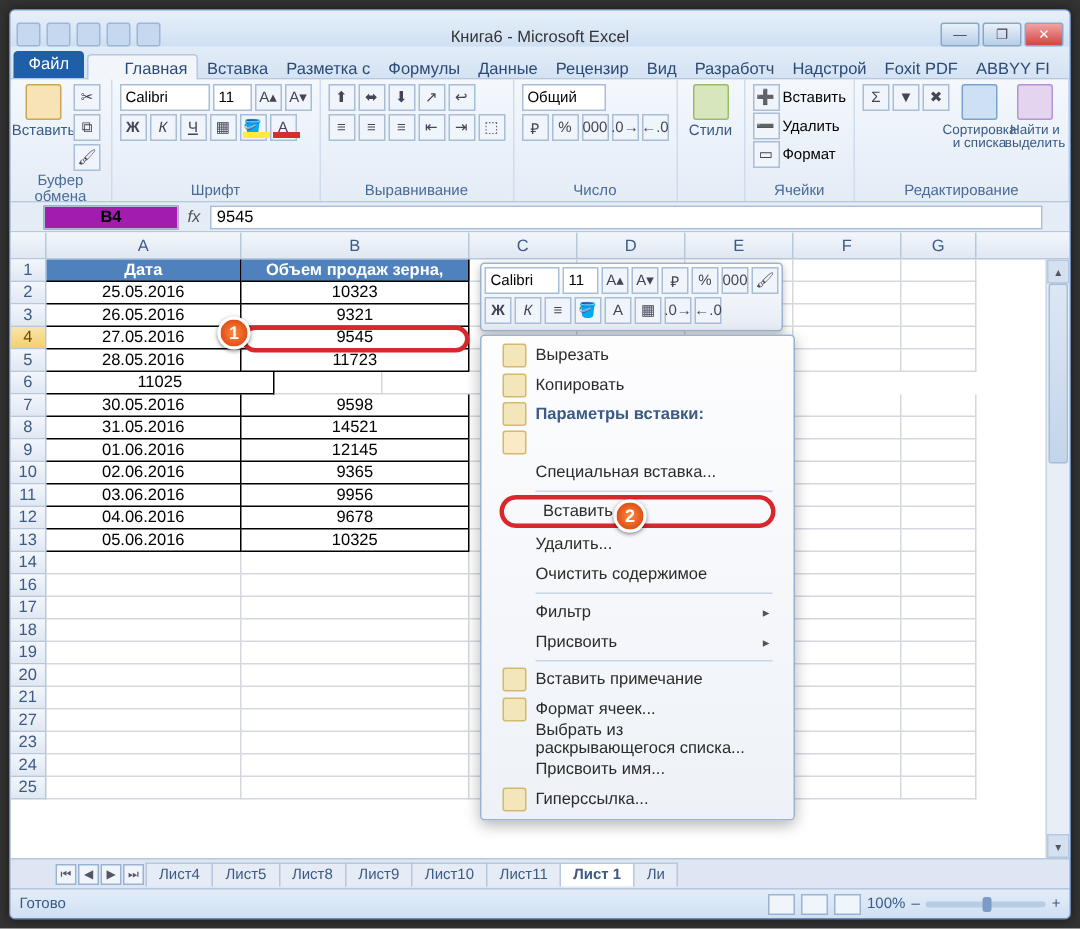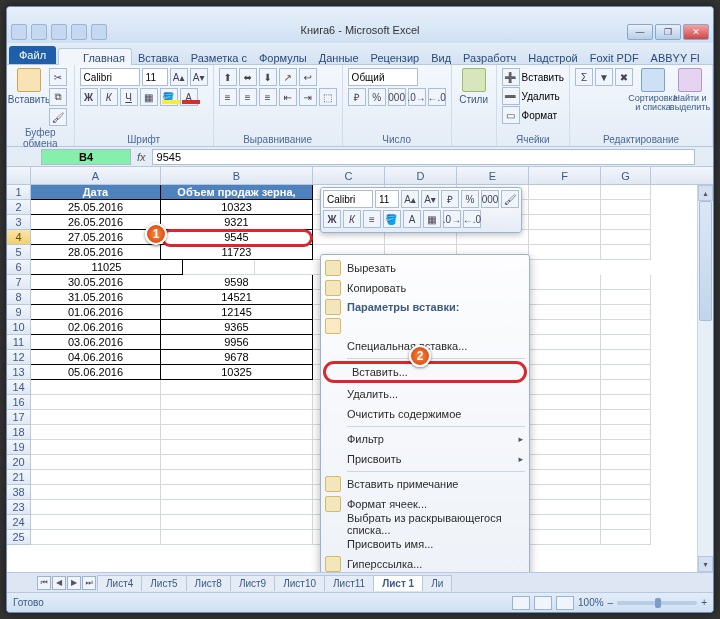--- a/index.html
+++ b/index.html
@@ -1,18 +1,18 @@
 <!DOCTYPE html>
 <html><head>
 <meta charset="utf-8">
 <style>
   * { box-sizing: border-box; margin: 0; padding: 0; font-family: "Segoe UI", Tahoma, sans-serif; }
   body { background: #333; width: 720px; height: 619px; overflow: hidden; position: relative; }
   .window { position: absolute; left: 6px; top: 6px; right: 6px; bottom: 6px; background: #dbe5f1; border: 1px solid #6b8ab6; border-radius: 4px; box-shadow: 0 0 8px rgba(0,0,0,.5); display: flex; flex-direction: column; overflow: hidden; }
-  .titlebar { height: 36px; background: linear-gradient(#e8f0fa,#cfe0f3); display: flex; align-items: flex-start; font-size: 11px; color: #333; padding: 17px 4px; position: relative; }
+  .titlebar { height: 24px; background: linear-gradient(#e8f0fa,#cfe0f3); display: flex; align-items: flex-end; font-size: 11px; color: #333; padding: 0 4px; position: relative; }
   .titlebar .qat { display: flex; gap: 4px; align-items: center; }
   .titlebar .qbtn { width: 16px; height: 16px; background: #c5d8ef; border: 1px solid #9ab6d8; border-radius: 2px; }
   .titlebar .title { position: absolute; left: 0; right: 0; text-align: center; pointer-events: none; }
   .titlebar .winctl { margin-left: auto; display: flex; gap: 2px; z-index: 1; }
   .titlebar .wc { width: 26px; height: 16px; background: linear-gradient(#e8f0fa,#b8cfe8); border: 1px solid #8aa7c9; border-radius: 2px; display: flex; align-items: center; justify-content: center; font-size: 9px; color: #445; }
   .titlebar .wc.close { background: linear-gradient(#f3a2a2,#d24545); color: #fff; }
   .ribbon-tabs { height: 22px; background: linear-gradient(#e3edf8,#d4e2f2); display: flex; align-items: flex-end; font-size: 11px; padding-left: 2px; border-bottom: 1px solid #b5c8e0; }
   .ribbon-tabs .file { background: #1f5ea8; color: #fff; padding: 3px 10px; border-radius: 3px 3px 0 0; margin-right: 2px; }
   .ribbon-tabs .tab { padding: 3px 6px; color: #2b4a77; cursor: pointer; }
   .ribbon-tabs .tab.active { background: #f2f6fb; border: 1px solid #b5c8e0; border-bottom: 1px solid #f2f6fb; border-radius: 3px 3px 0 0; margin-bottom: -1px; padding-left: 24px; }
@@ -24,41 +24,41 @@
   .bigbtn .ico { width: 24px; height: 24px; background: #f7e3b5; border: 1px solid #caa754; border-radius: 2px; }
   .smctl { display: flex; flex-direction: column; gap: 2px; }
   .row { display: flex; gap: 2px; align-items: center; }
   .combo { height: 18px; border: 1px solid #a9bdd6; background: #fff; font-size: 10px; display: flex; align-items: center; padding: 0 3px; }
   .sq { width: 18px; height: 18px; border: 1px solid #a9bdd6; background: #f0f5fb; display: flex; align-items: center; justify-content: center; font-size: 10px; color: #445; }
   .sq.b { font-weight: bold; }
   .sq.i { font-style: italic; }
   .sq.u { text-decoration: underline; }
   .colorbar { width: 18px; height: 4px; }
   .namebox-row { height: 20px; background: #e4ecf6; display: flex; align-items: center; border-bottom: 1px solid #b5c8e0; font-size: 11px; }
-  .namebox { width: 90px; margin-left: 34px; background: #86efac; border: 1px solid #a9bdd6; height: 16px; display: flex; align-items: center; justify-content: center; font-weight: bold; }
+  .namebox { width: 90px; margin-left: 22px; background: #a21caf; border: 1px solid #a9bdd6; height: 16px; display: flex; align-items: center; justify-content: center; font-weight: bold; }
   .fx { margin: 0 6px; font-style: italic; color: #555; }
   .formula { flex: 1; background: #fff; border: 1px solid #a9bdd6; height: 16px; padding: 0 4px; display: flex; align-items: center; margin-right: 18px; }
   .grid-area { flex: 1; background: #fff; position: relative; overflow: hidden; }
   .sheet { position: absolute; left: 0; top: 0; right: 0; }
   .colheads { display: flex; height: 18px; background: linear-gradient(#f3f6fb,#e0e8f3); font-size: 11px; color: #3b5a85; border-bottom: 1px solid #b8c8dc; }
   .corner { width: 24px; border-right: 1px solid #b8c8dc; }
   .ch { border-right: 1px solid #b8c8dc; display: flex; align-items: center; justify-content: center; }
   .rows { }
   .r { display: flex; height: 15px; font-size: 11px; }
   .rh { width: 24px; background: linear-gradient(#f3f6fb,#e0e8f3); border-right: 1px solid #b8c8dc; border-bottom: 1px solid #b8c8dc; display: flex; align-items: center; justify-content: center; color: #3b5a85; }
   .rh.sel { background: linear-gradient(#f9e4a8,#f3cf6f); color: #6b4d00; }
   .cell { border-right: 1px solid #d4d8de; border-bottom: 1px solid #d4d8de; display: flex; align-items: center; padding: 0 4px; overflow: hidden; white-space: nowrap; }
   .cell.hd { background: #4f81bd; color: #fff; font-weight: bold; justify-content: center; border-right: 1px solid #000; border-bottom: 1px solid #000; }
   .cell.bd { border-right: 1px solid #000; border-bottom: 1px solid #000; justify-content: center; }
   .wA { width: 130px; } .wB { width: 152px; } .wC { width: 72px; } .wD { width: 72px; } .wE { width: 72px; } .wF { width: 72px; } .wG { width: 50px; }
   .sel-box { position: absolute; border: 3px solid #d8272d; border-radius: 14px; pointer-events: none; }
   .callout { position: absolute; width: 22px; height: 22px; border-radius: 50%; background: radial-gradient(#ff8a3c,#d2370a); border: 2px solid #fff; box-shadow: 0 1px 3px rgba(0,0,0,.5); color: #fff; font-weight: bold; display: flex; align-items: center; justify-content: center; font-size: 12px; z-index: 50; }
   .mini-toolbar { position: absolute; background: linear-gradient(#fdfdfe,#e6ecf5); border: 1px solid #9ab3d2; border-radius: 3px; box-shadow: 0 2px 6px rgba(0,0,0,.25); padding: 2px; font-size: 10px; z-index: 20; }
   .mini-toolbar .row { margin-bottom: 2px; }
-  .ctx-menu { position: absolute; width: 210px; background: linear-gradient(#fdfdfe,#eef2f8); border: 1px solid #9ab3d2; border-radius: 3px; box-shadow: 0 3px 10px rgba(0,0,0,.3); padding: 3px 0; font-size: 11px; z-index: 20; margin-top: 19px; }
+  .ctx-menu { position: absolute; width: 210px; background: linear-gradient(#fdfdfe,#eef2f8); border: 1px solid #9ab3d2; border-radius: 3px; box-shadow: 0 3px 10px rgba(0,0,0,.3); padding: 3px 10px; font-size: 11px; z-index: 20; }
   .ctx-menu .mi { display: flex; align-items: center; height: 20px; padding: 0 8px 0 26px; color: #2b2b2b; position: relative; }
   .ctx-menu .mi .ic { position: absolute; left: 4px; width: 16px; height: 16px; background: #f3e6bb; border: 1px solid #d4b96a; border-radius: 2px; }
   .ctx-menu .mi.hd { font-weight: bold; color: #3b5a85; height: 18px; }
   .ctx-menu .sep { height: 1px; background: #c9d6e7; margin: 2px 4px 2px 26px; }
   .ctx-menu .mi.arrow::after { content: "▸"; position: absolute; right: 6px; color: #555; font-size: 9px; }
   .ctx-menu .mi.hl { border: 3px solid #d8272d; border-radius: 11px; margin: 1px 2px; height: 22px; }
   .sheet-tabs { height: 20px; background: #dde6f2; border-top: 1px solid #b5c8e0; display: flex; align-items: center; font-size: 10px; padding-left: 30px; gap: 0; }
   .sheet-tabs .navbtn { width: 14px; height: 14px; border: 1px solid #9ab3d2; background: #f0f5fb; margin-right: 1px; display:flex;align-items:center;justify-content:center;font-size:8px;color:#556; }
   .sheet-tabs .st { padding: 2px 8px; background: #e6ecf5; border: 1px solid #b5c8e0; border-bottom: none; margin-right: -1px; color: #3b5a85; }
   .sheet-tabs .st.active { background: #fff; font-weight: bold; position: relative; z-index: 1; }
@@ -154,21 +154,21 @@
             <div class="sq">⬚</div>
           </div>
         </div>
       </div>
       <div class="label">Выравнивание</div>
     </div>
     <div class="group">
       <div class="body">
         <div class="smctl">
           <div class="row">
-              <div class="combo" style="width:70px">Общий</div>
+              <div class="combo" style="width:56px">Общий</div>
             </div>
           <div class="row">
             <div class="sq">₽</div>
             <div class="sq">%</div>
             <div class="sq">000</div>
             <div class="sq">.0→</div>
             <div class="sq">←.0</div>
           </div>
         </div>
       </div>
@@ -430,21 +430,21 @@
             <div class="rh">21</div>
             <div class="cell wA"></div>
             <div class="cell wB"></div>
             <div class="cell wC"></div>
             <div class="cell wD"></div>
             <div class="cell wE"></div>
             <div class="cell wF"></div>
             <div class="cell wG"></div>
           </div>
           <div class="r">
-            <div class="rh">38</div>
+            <div class="rh">27</div>
             <div class="cell wA"></div>
             <div class="cell wB"></div>
             <div class="cell wC"></div>
             <div class="cell wD"></div>
             <div class="cell wE"></div>
             <div class="cell wF"></div>
             <div class="cell wG"></div>
           </div>
           <div class="r">
             <div class="rh">23</div>

